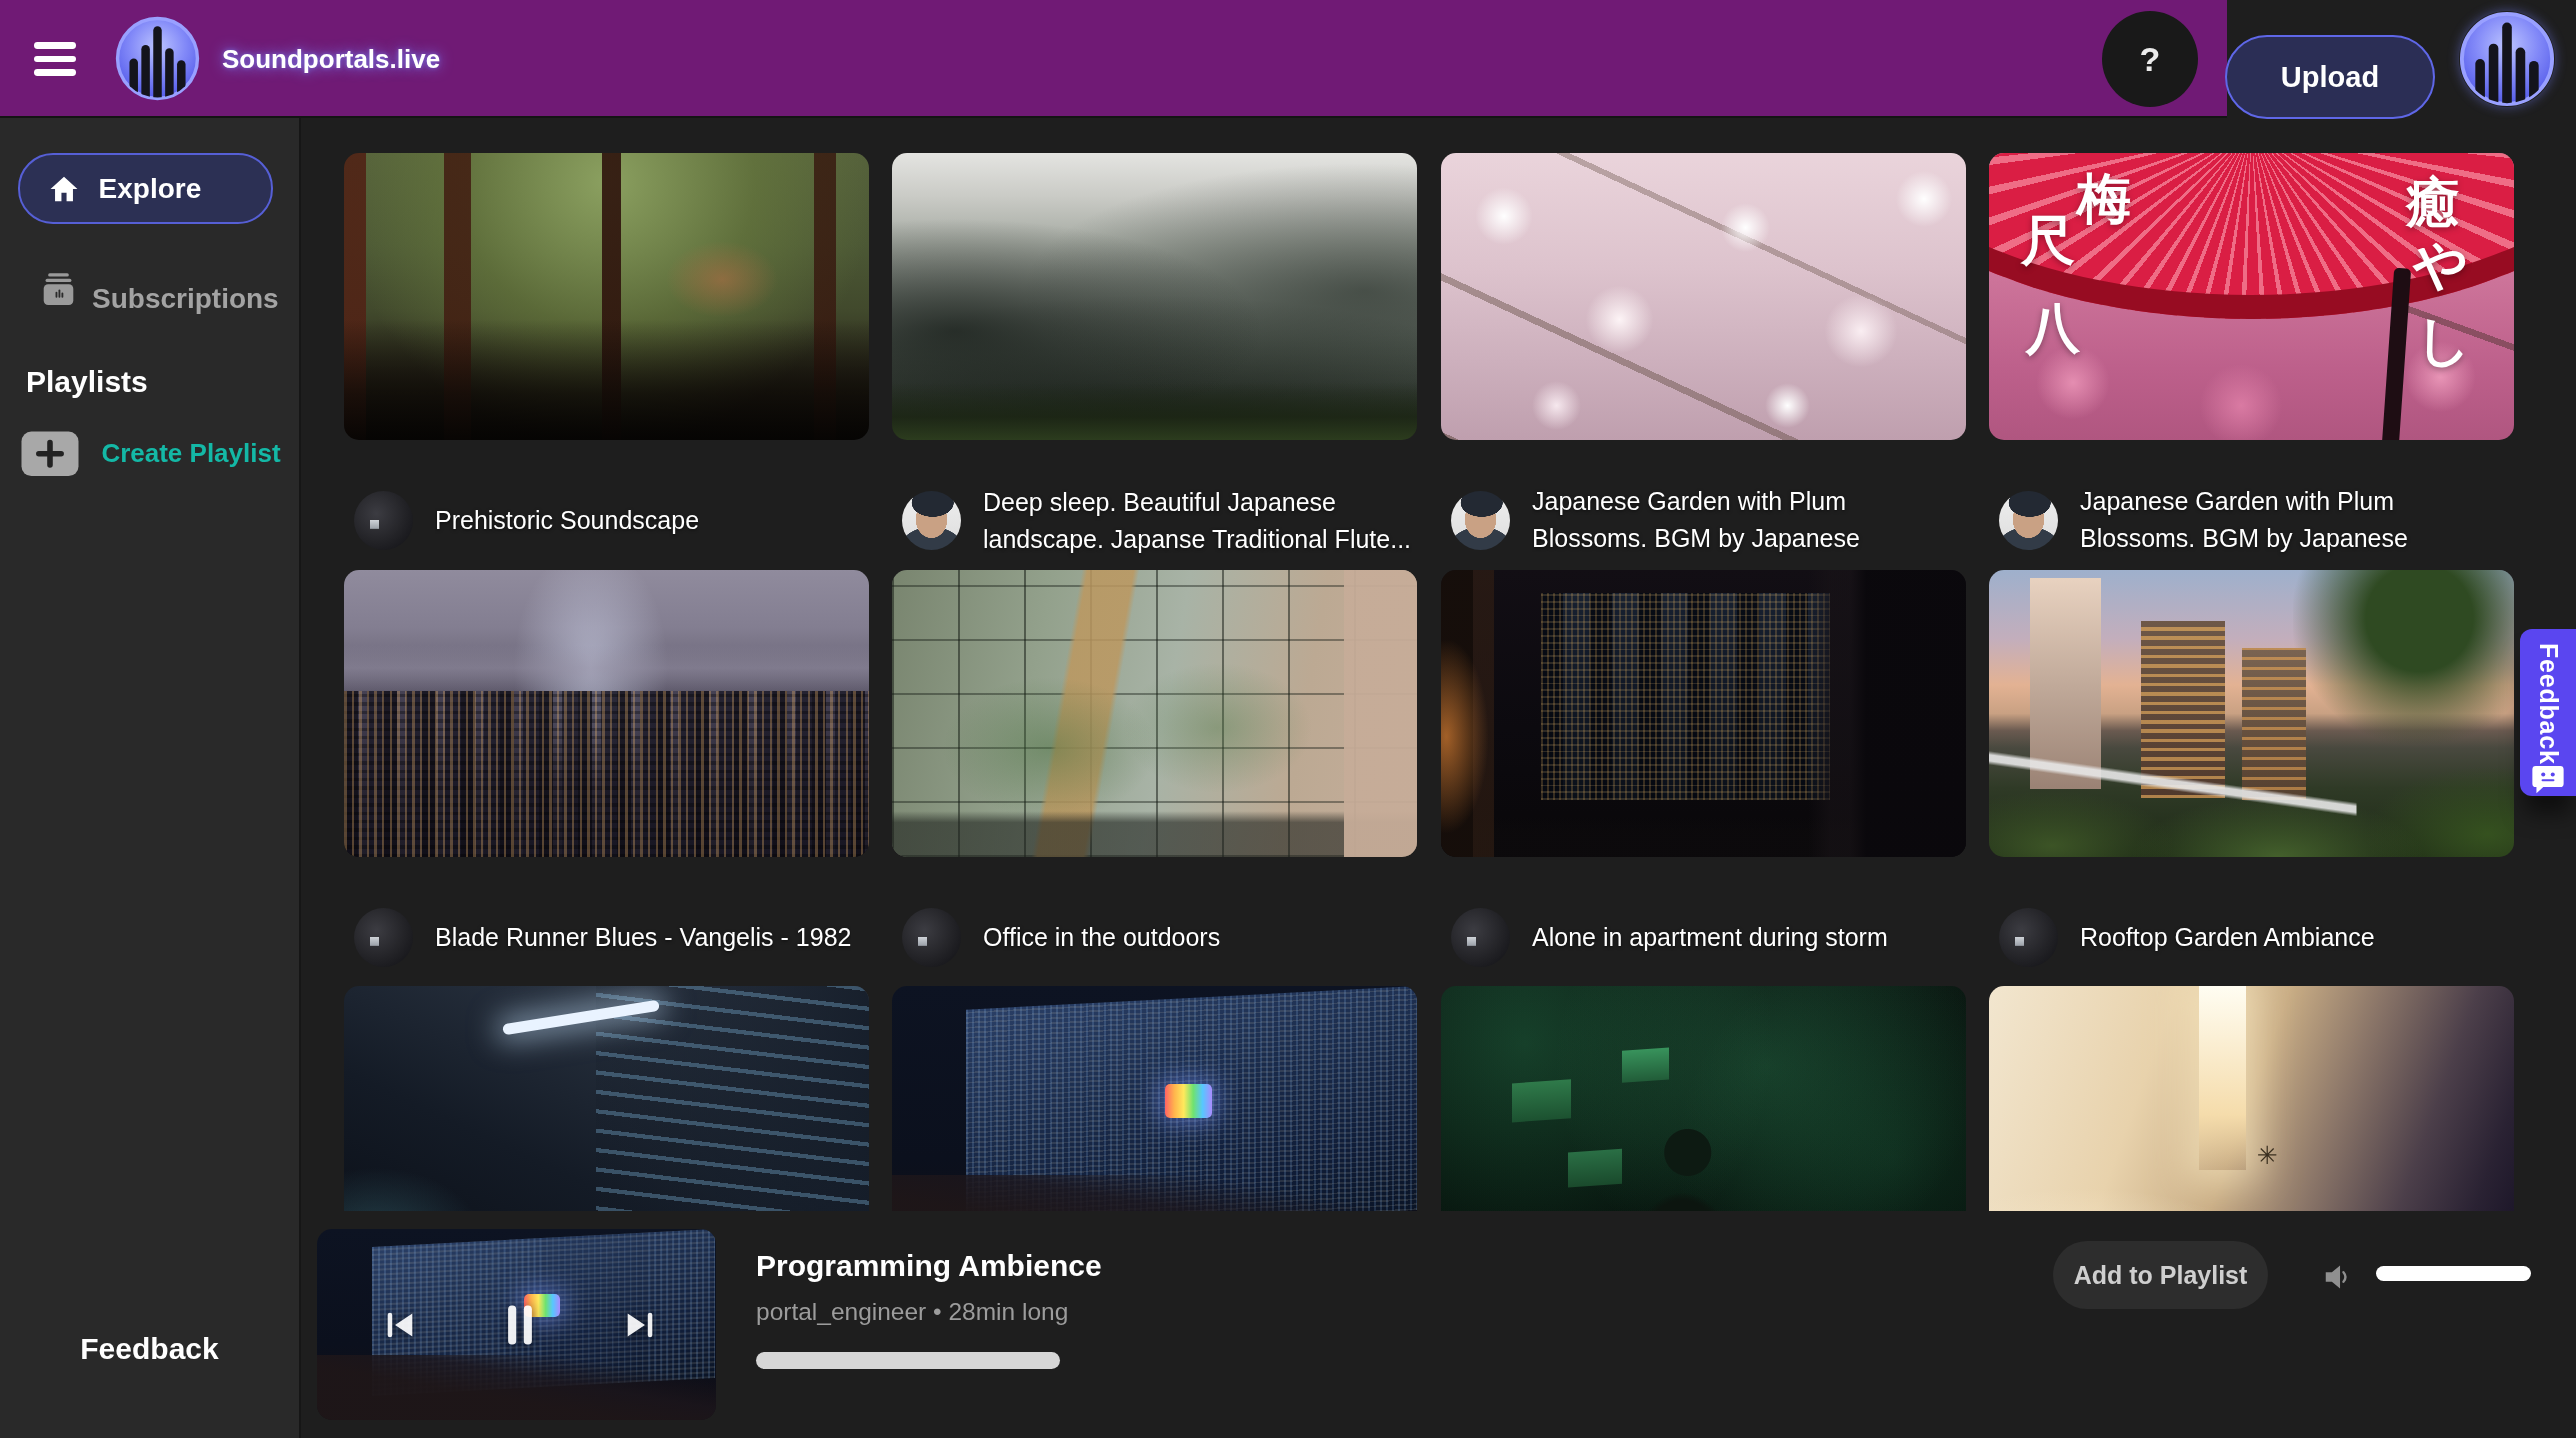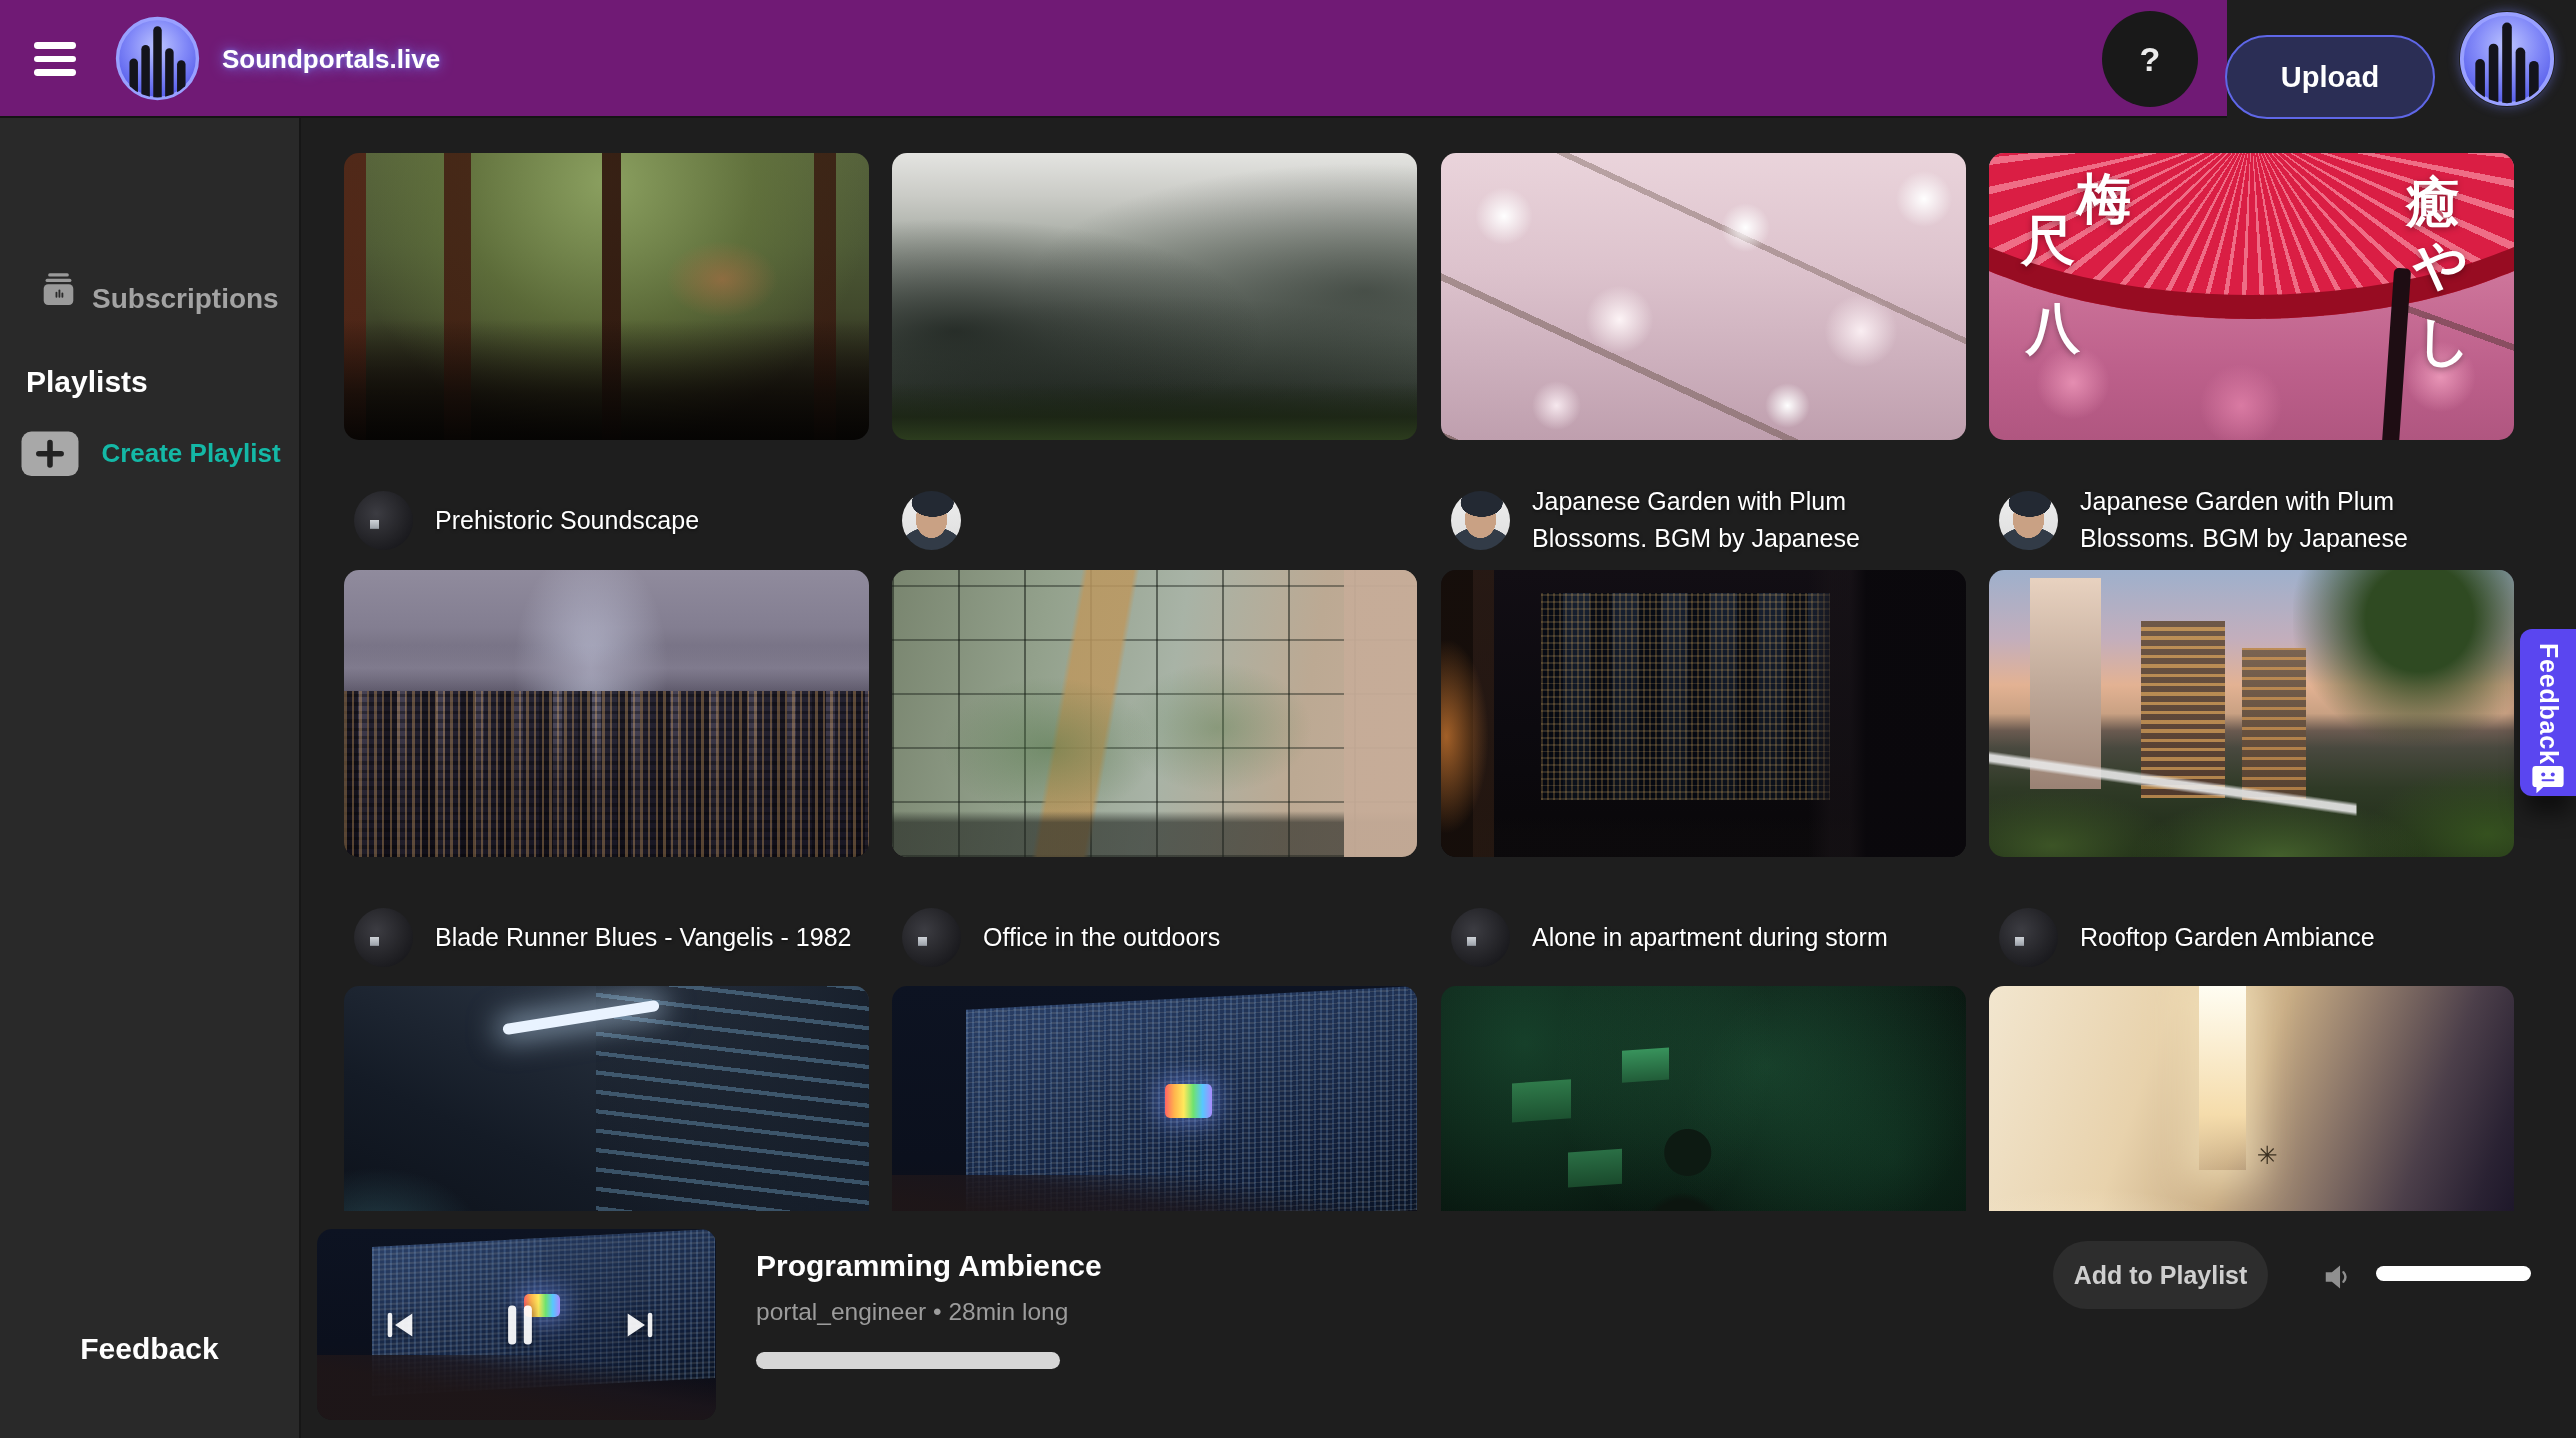--- a/index.html
+++ b/index.html
@@ -277,20 +277,28 @@
         <rect x="31" y="34" width="10" height="76" rx="5"></rect>
         <rect x="45" y="12" width="10" height="98" rx="5"></rect>
         <rect x="59" y="38" width="10" height="72" rx="5"></rect>
         <rect x="73" y="52" width="10" height="58" rx="5"></rect>
       </g>
     </svg>
   </div>
 </div>
 
 <div class="sidebar">
+  <div class="nav-explore">
+    <span class="nicon">
+      <svg viewBox="0 0 100 100" fill="#ffffff">
+          <path d="M50 12 L92 50 H78 V88 H58 V62 H42 V88 H22 V50 H8 Z"></path>
+        </svg>
+    </span>
+    <span class="nlabel">Explore</span>
+  </div>
   <div class="nav-subs">
     <span class="nicon">
       <svg viewBox="0 0 100 100" fill="#9a9a9a">
         <rect x="22" y="6" width="56" height="9" rx="4.5"></rect>
         <rect x="15" y="21" width="70" height="9" rx="4.5"></rect>
         <rect x="10" y="36" width="80" height="56" rx="12"></rect>
         <g fill="#2b2b2b">
           <rect x="42" y="56" width="5" height="16" rx="2.5"></rect>
           <rect x="50" y="50" width="5" height="22" rx="2.5"></rect>
           <rect x="58" y="58" width="5" height="14" rx="2.5"></rect>
@@ -316,20 +324,21 @@
   <div class="thumb t1"></div>
   <div class="cap">
     <div class="cavatar av-dark"></div>
     <div class="ctitle">Prehistoric Soundscape</div>
   </div>
 </div>
 <div class="card c1 r0">
   <div class="thumb t2"></div>
   <div class="cap">
     <div class="cavatar av-man"></div>
+    <div class="ctitle">Deep sleep. Beautiful Japanese landscape. Japanse Traditional Flute...</div>
   </div>
 </div>
 <div class="card c2 r0">
   <div class="thumb t3"></div>
   <div class="cap">
     <div class="cavatar av-man"></div>
     <div class="ctitle">Japanese Garden with Plum Blossoms. BGM by Japanese Traditional Flure....</div>
   </div>
 </div>
 <div class="card c3 r0">

